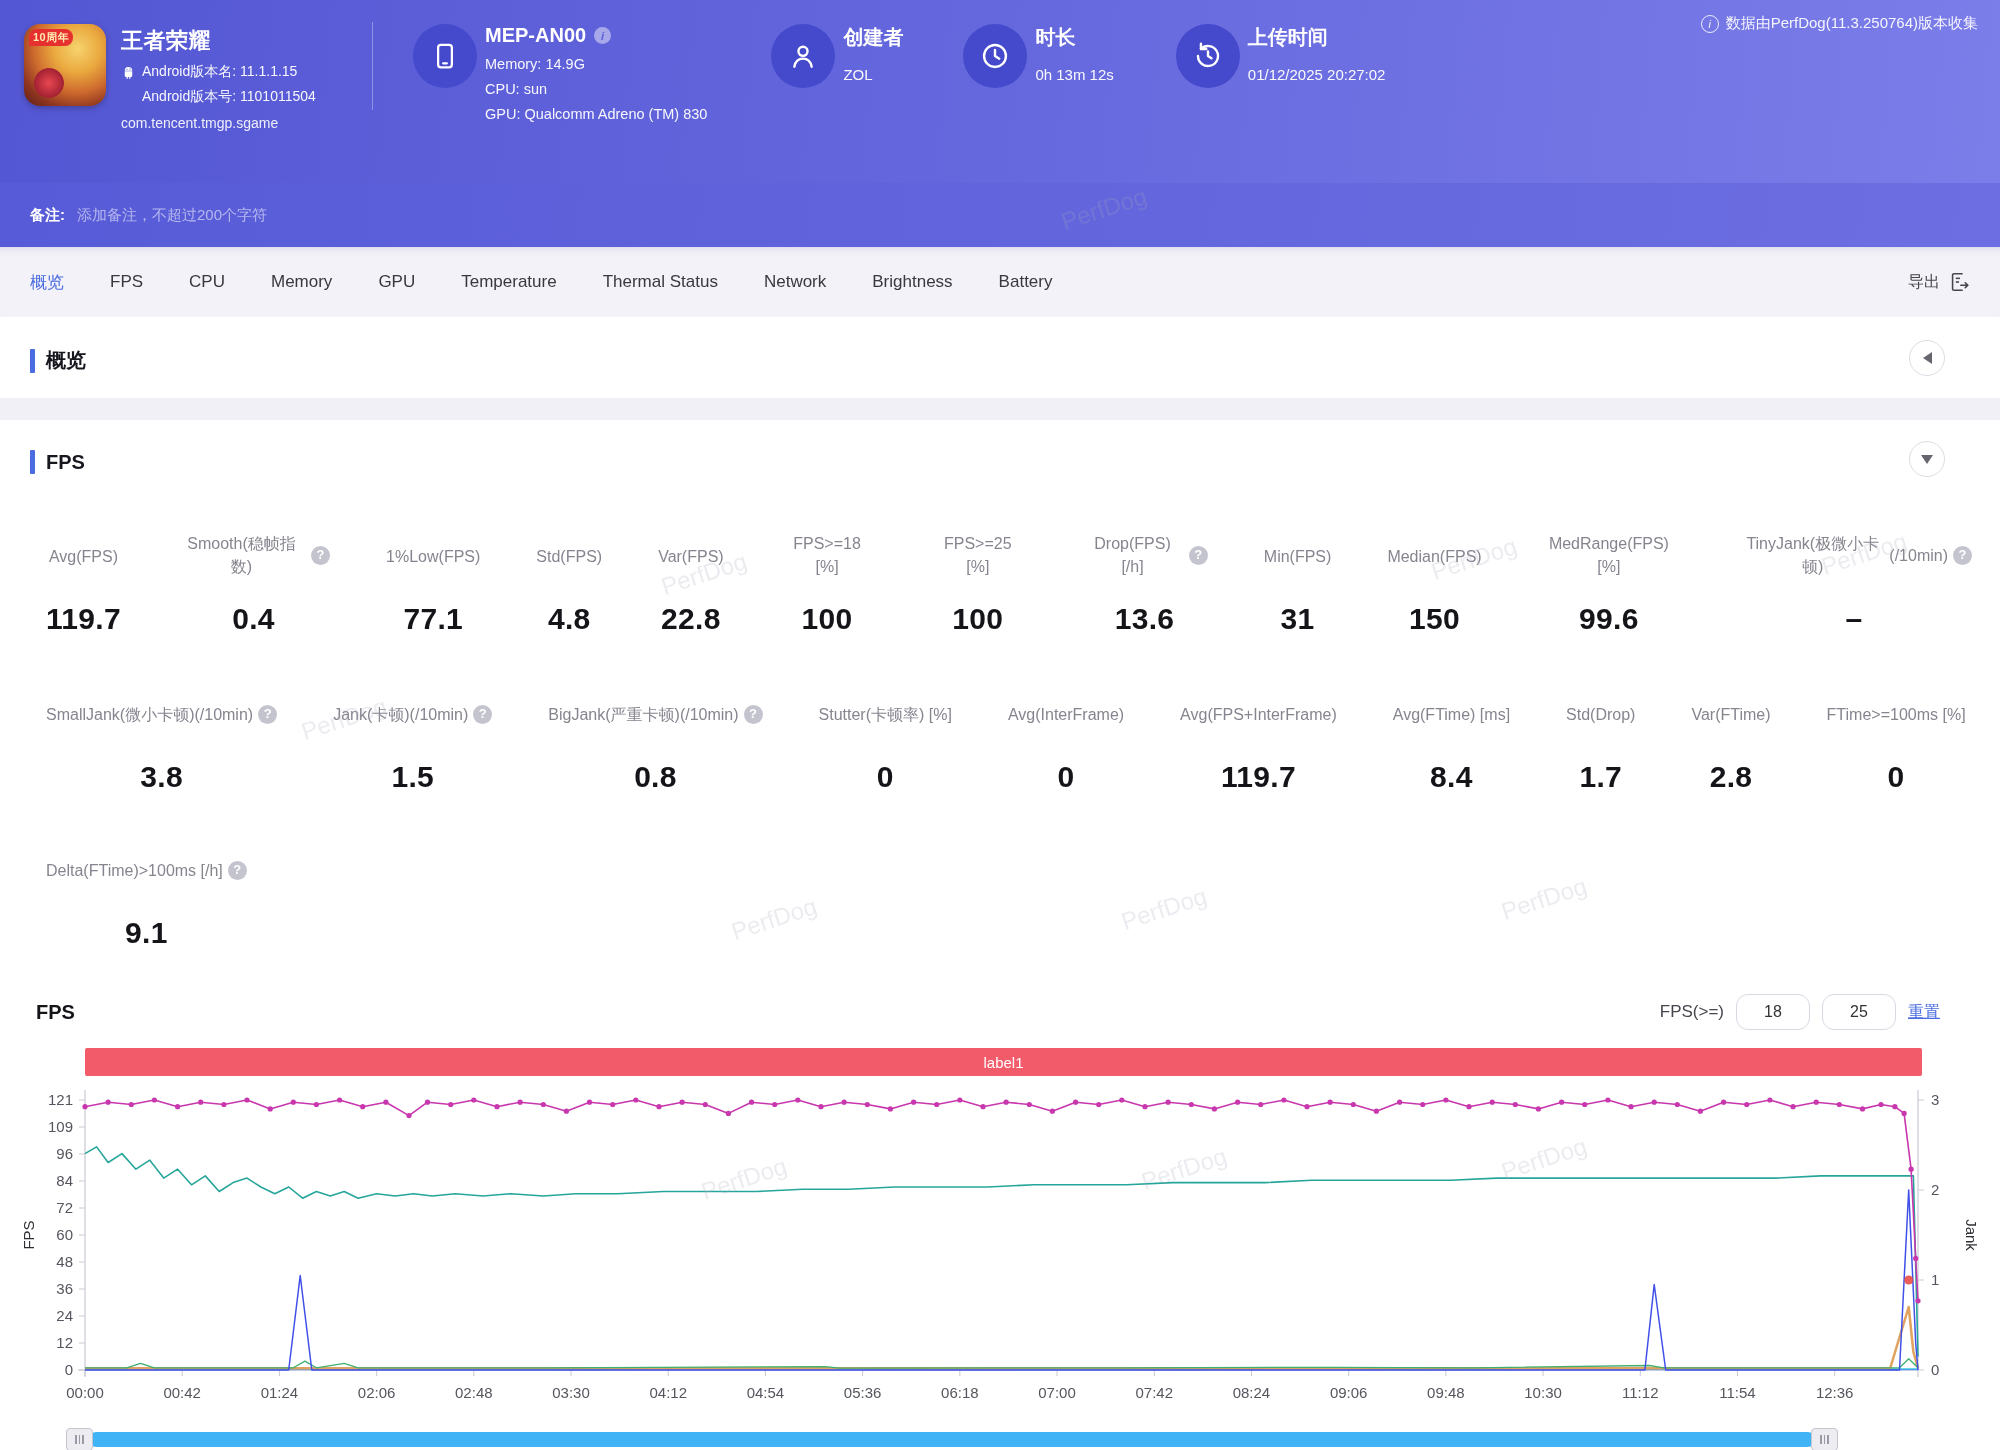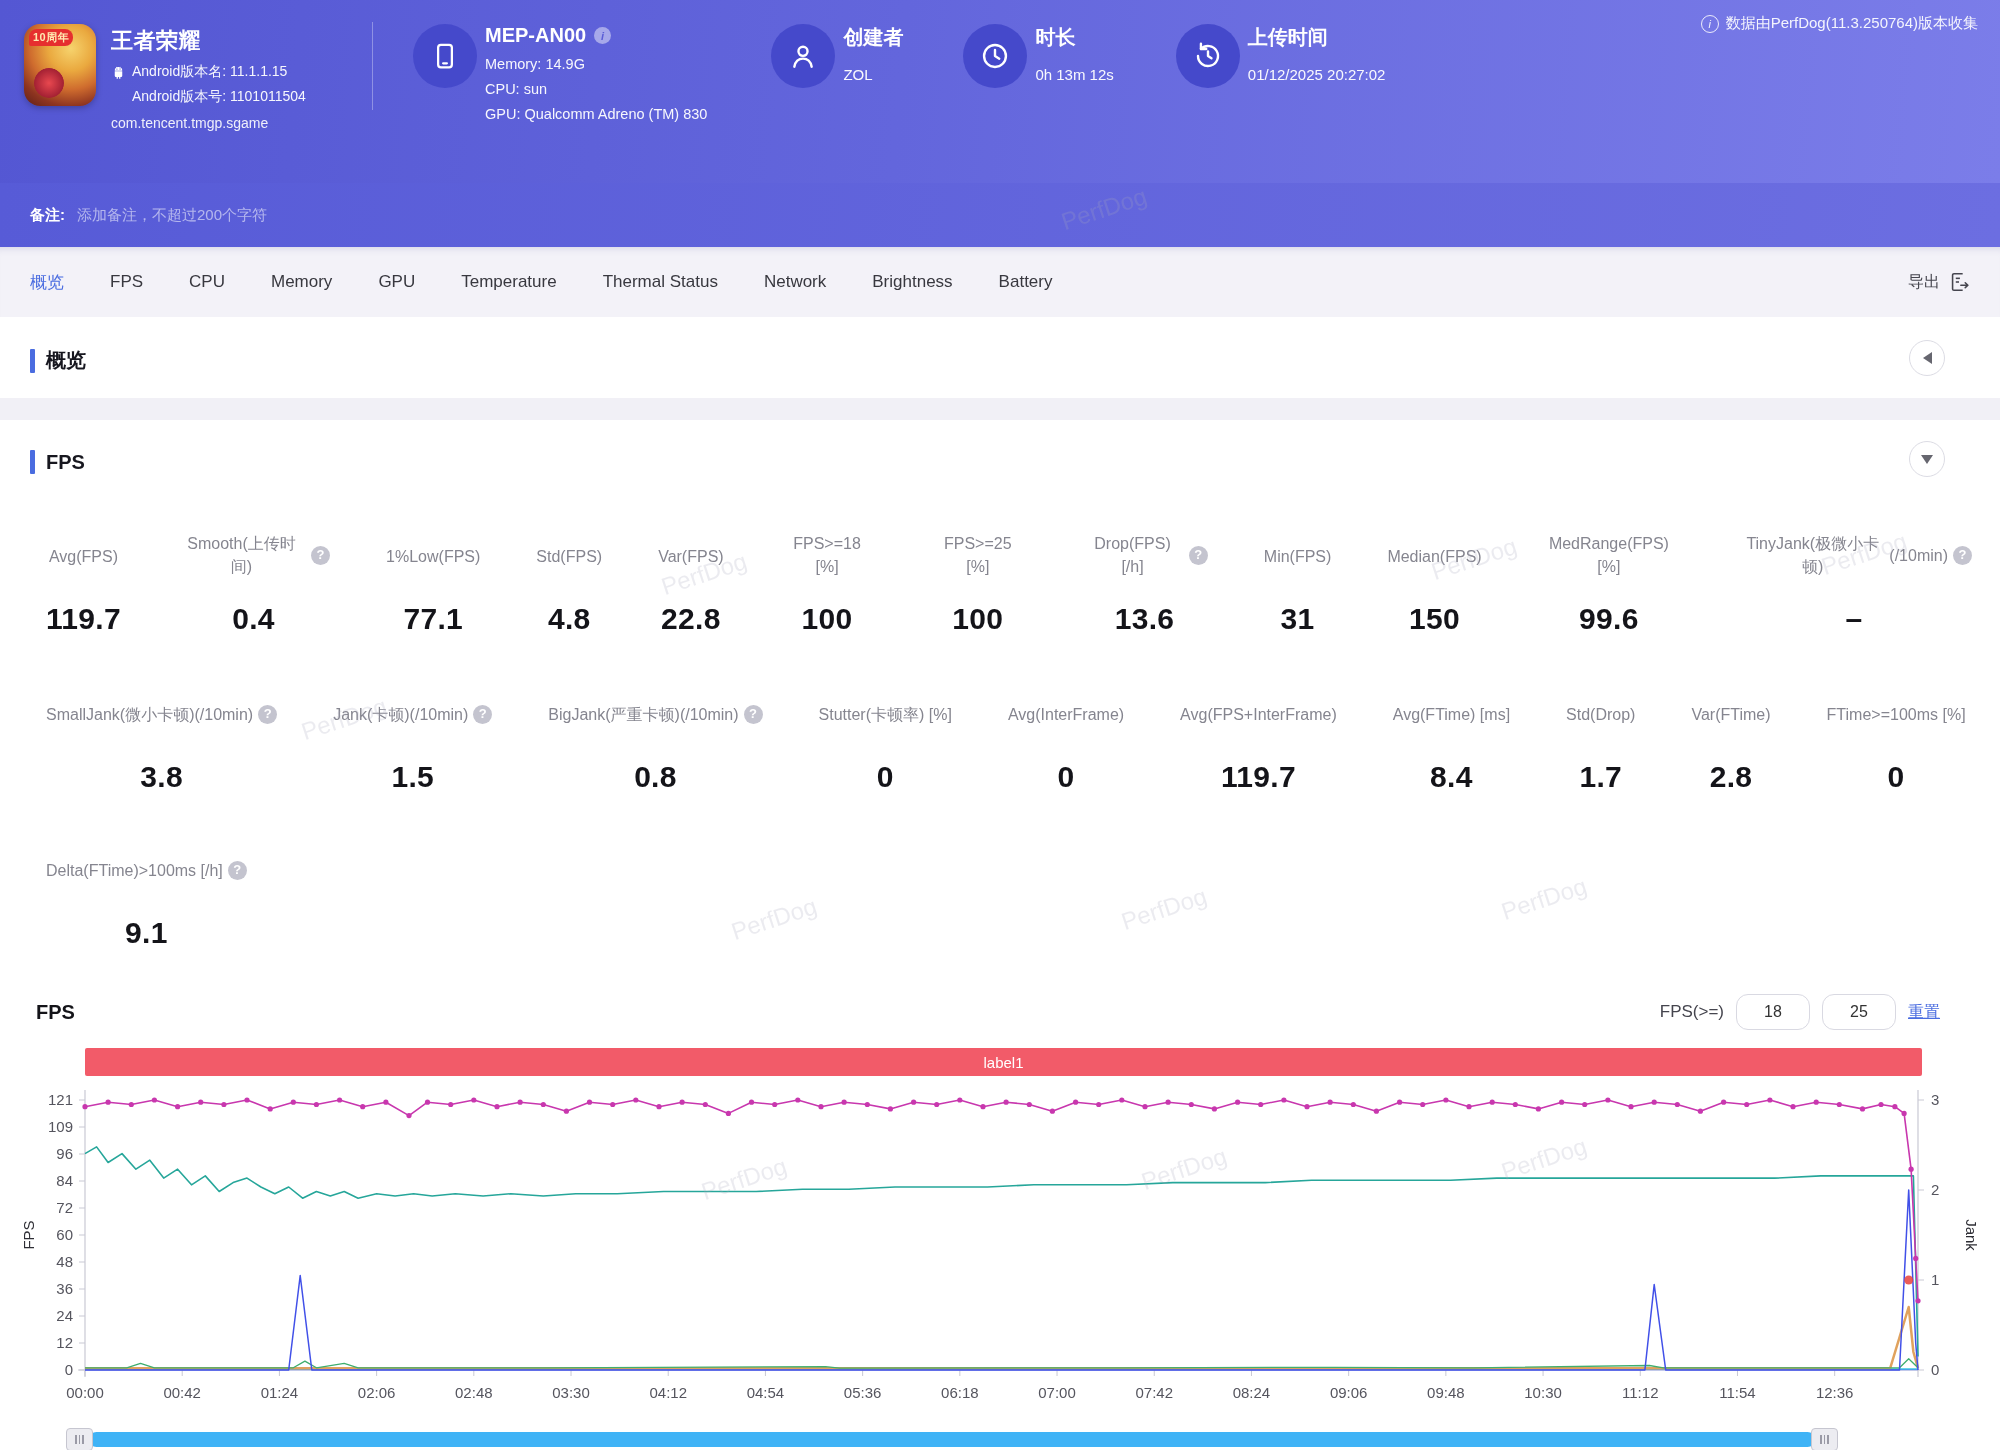--- a/index.html
+++ b/index.html
@@ -4,21 +4,21 @@
 <style>
   *{box-sizing:border-box;margin:0;padding:0}
   html,body{width:2000px;height:1450px;overflow:hidden}
   body{font-family:"Liberation Sans","DejaVu Sans",sans-serif;background:#fff;position:relative}
 
   
   .header{height:183px;background:linear-gradient(95deg,#5457d3 0%,#6366dc 45%,#7b7de9 100%);color:#fff;display:flex;position:relative}
   .hdr-note{position:absolute;top:14px;right:22px;font-size:15px;color:rgba(255,255,255,.92);display:flex;align-items:center;gap:7px}
   .info-outline{width:18px;height:18px;border:1.4px solid rgba(255,255,255,.85);border-radius:50%;display:inline-flex;align-items:center;justify-content:center;font-size:11px;font-style:italic}
   .hdr-left{display:flex;padding:24px 0 0 24px;width:372px;flex-shrink:0}
-  .app-icon{width:72px;height:82px;border-radius:16px;flex-shrink:0;position:relative;overflow:hidden;
+  .app-icon{width:82px;height:82px;border-radius:16px;flex-shrink:0;position:relative;overflow:hidden;
     background:radial-gradient(circle at 65% 30%,#f6d36d 0%,#eaa93f 30%,#cf6c2e 55%,#8e3420 78%,#5d1f16 100%);
     box-shadow:0 2px 6px rgba(0,0,0,.25)}
   .app-icon::after{content:"";position:absolute;left:10px;bottom:8px;width:30px;height:30px;border-radius:50%;background:radial-gradient(circle,#e8484f 0%,#a32033 70%,transparent 72%)}
   .app-badge{position:absolute;top:5px;left:5px;background:#e62f2f;color:#ffe9b0;font-size:11px;line-height:1;padding:3px 4px;border-radius:8px 8px 8px 2px;font-weight:bold;letter-spacing:.5px}
   .app-meta{margin-left:15px;padding-top:2px}
   .app-title{font-size:22px;font-weight:bold;letter-spacing:.5px}
   .app-line{font-size:14px;margin-top:7px;color:rgba(255,255,255,.95);display:flex;align-items:center;gap:6px}
   .app-line.pkg{margin-top:9px;color:rgba(255,255,255,.9)}
   .android-glyph{width:15px;height:15px;flex-shrink:0}
   .vdiv{width:1px;height:88px;background:rgba(255,255,255,.32);margin-top:22px}
@@ -228,21 +228,21 @@
       <div class="stat-label">
         <span class="lbl-line">
           <span>Avg(FPS)</span>
         </span>
       </div>
       <div class="stat-value">119.7</div>
     </div>
     <div class="stat">
       <div class="stat-label">
         <span class="lbl-line">
-          <span>Smooth(上传时间)</span>
+          <span>Smooth(稳帧指数)</span>
           <span class="help">?</span>
         </span>
       </div>
       <div class="stat-value">0.4</div>
     </div>
     <div class="stat">
       <div class="stat-label">
         <span class="lbl-line">
           <span>1%Low(FPS)</span>
         </span>

